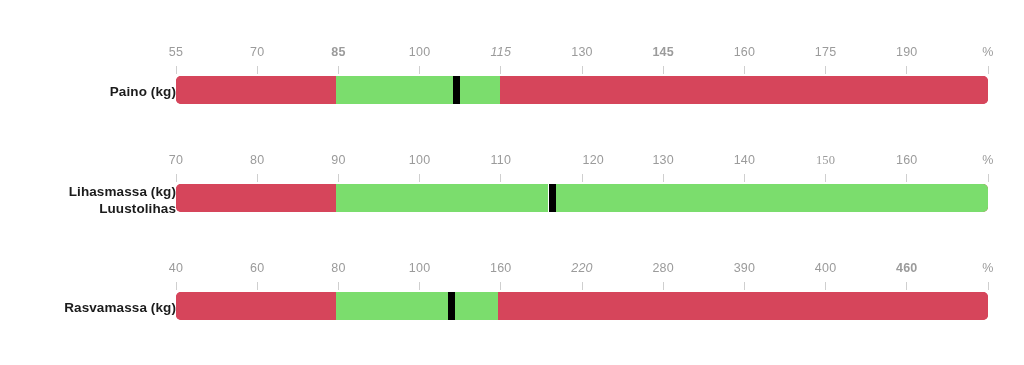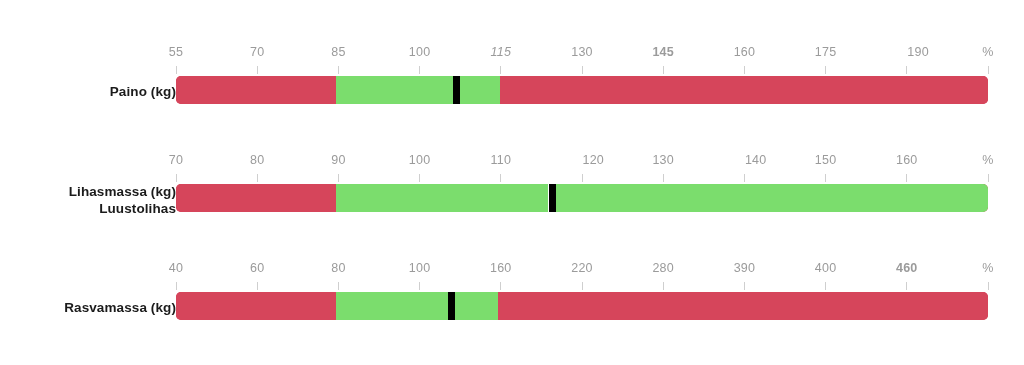--- a/index.html
+++ b/index.html
@@ -101,21 +101,21 @@
       <div class="row-label" style="top: 38px;">Paino (kg)</div>
       <div class="axis">
         <div class="tick" style="left: 0%;">
           <span class="tick-text">55</span>
           <span class="tick-mark"></span>
         </div>
         <div class="tick" style="left: 10%;">
           <span class="tick-text">70</span>
           <span class="tick-mark"></span>
         </div>
-        <div class="tick" style="left: 20%;">
+        <div class="tick" style="left: 20%; font-weight: bold;">
           <span class="tick-text">85</span>
           <span class="tick-mark"></span>
         </div>
         <div class="tick" style="left: 30%;">
           <span class="tick-text">100</span>
           <span class="tick-mark"></span>
         </div>
         <div class="tick" style="left: 40%; font-style: italic;">
           <span class="tick-text">115</span>
           <span class="tick-mark"></span>
@@ -129,21 +129,21 @@
           <span class="tick-mark"></span>
         </div>
         <div class="tick" style="left: 70%;">
           <span class="tick-text">160</span>
           <span class="tick-mark"></span>
         </div>
         <div class="tick" style="left: 80%;">
           <span class="tick-text">175</span>
           <span class="tick-mark"></span>
         </div>
-        <div class="tick" style="left: 90%; text-align: right;">
+        <div class="tick" style="left: 90%;">
           <span class="tick-text">190</span>
           <span class="tick-mark"></span>
         </div>
         <div class="tick" style="left: 100%;">
           <span class="tick-text">%</span>
           <span class="tick-mark"></span>
         </div>
       </div>
       <div class="bar">
         <div class="seg" style="left: 0%; width: 19.7%; background: rgb(214, 69, 91);"></div>
@@ -177,25 +177,25 @@
           <span class="tick-mark"></span>
         </div>
         <div class="tick" style="left: 50%; text-align: right;">
           <span class="tick-text">120</span>
           <span class="tick-mark"></span>
         </div>
         <div class="tick" style="left: 60%;">
           <span class="tick-text">130</span>
           <span class="tick-mark"></span>
         </div>
-        <div class="tick" style="left: 70%; text-align: right;">
+        <div class="tick" style="left: 70%;">
           <span class="tick-text">140</span>
           <span class="tick-mark"></span>
         </div>
-        <div class="tick" style="left: 80%;">
+        <div class="tick" style="left: 80%; font-family: Liberation Serif, serif;">
           <span class="tick-text">150</span>
           <span class="tick-mark"></span>
         </div>
         <div class="tick" style="left: 90%;">
           <span class="tick-text">160</span>
           <span class="tick-mark"></span>
         </div>
         <div class="tick" style="left: 100%;">
           <span class="tick-text">%</span>
           <span class="tick-mark"></span>
@@ -225,21 +225,21 @@
           <span class="tick-mark"></span>
         </div>
         <div class="tick" style="left: 30%;">
           <span class="tick-text">100</span>
           <span class="tick-mark"></span>
         </div>
         <div class="tick" style="left: 40%;">
           <span class="tick-text">160</span>
           <span class="tick-mark"></span>
         </div>
-        <div class="tick" style="left: 50%;">
+        <div class="tick" style="left: 50%; font-style: italic;">
           <span class="tick-text">220</span>
           <span class="tick-mark"></span>
         </div>
         <div class="tick" style="left: 60%;">
           <span class="tick-text">280</span>
           <span class="tick-mark"></span>
         </div>
         <div class="tick" style="left: 70%;">
           <span class="tick-text">390</span>
           <span class="tick-mark"></span>

